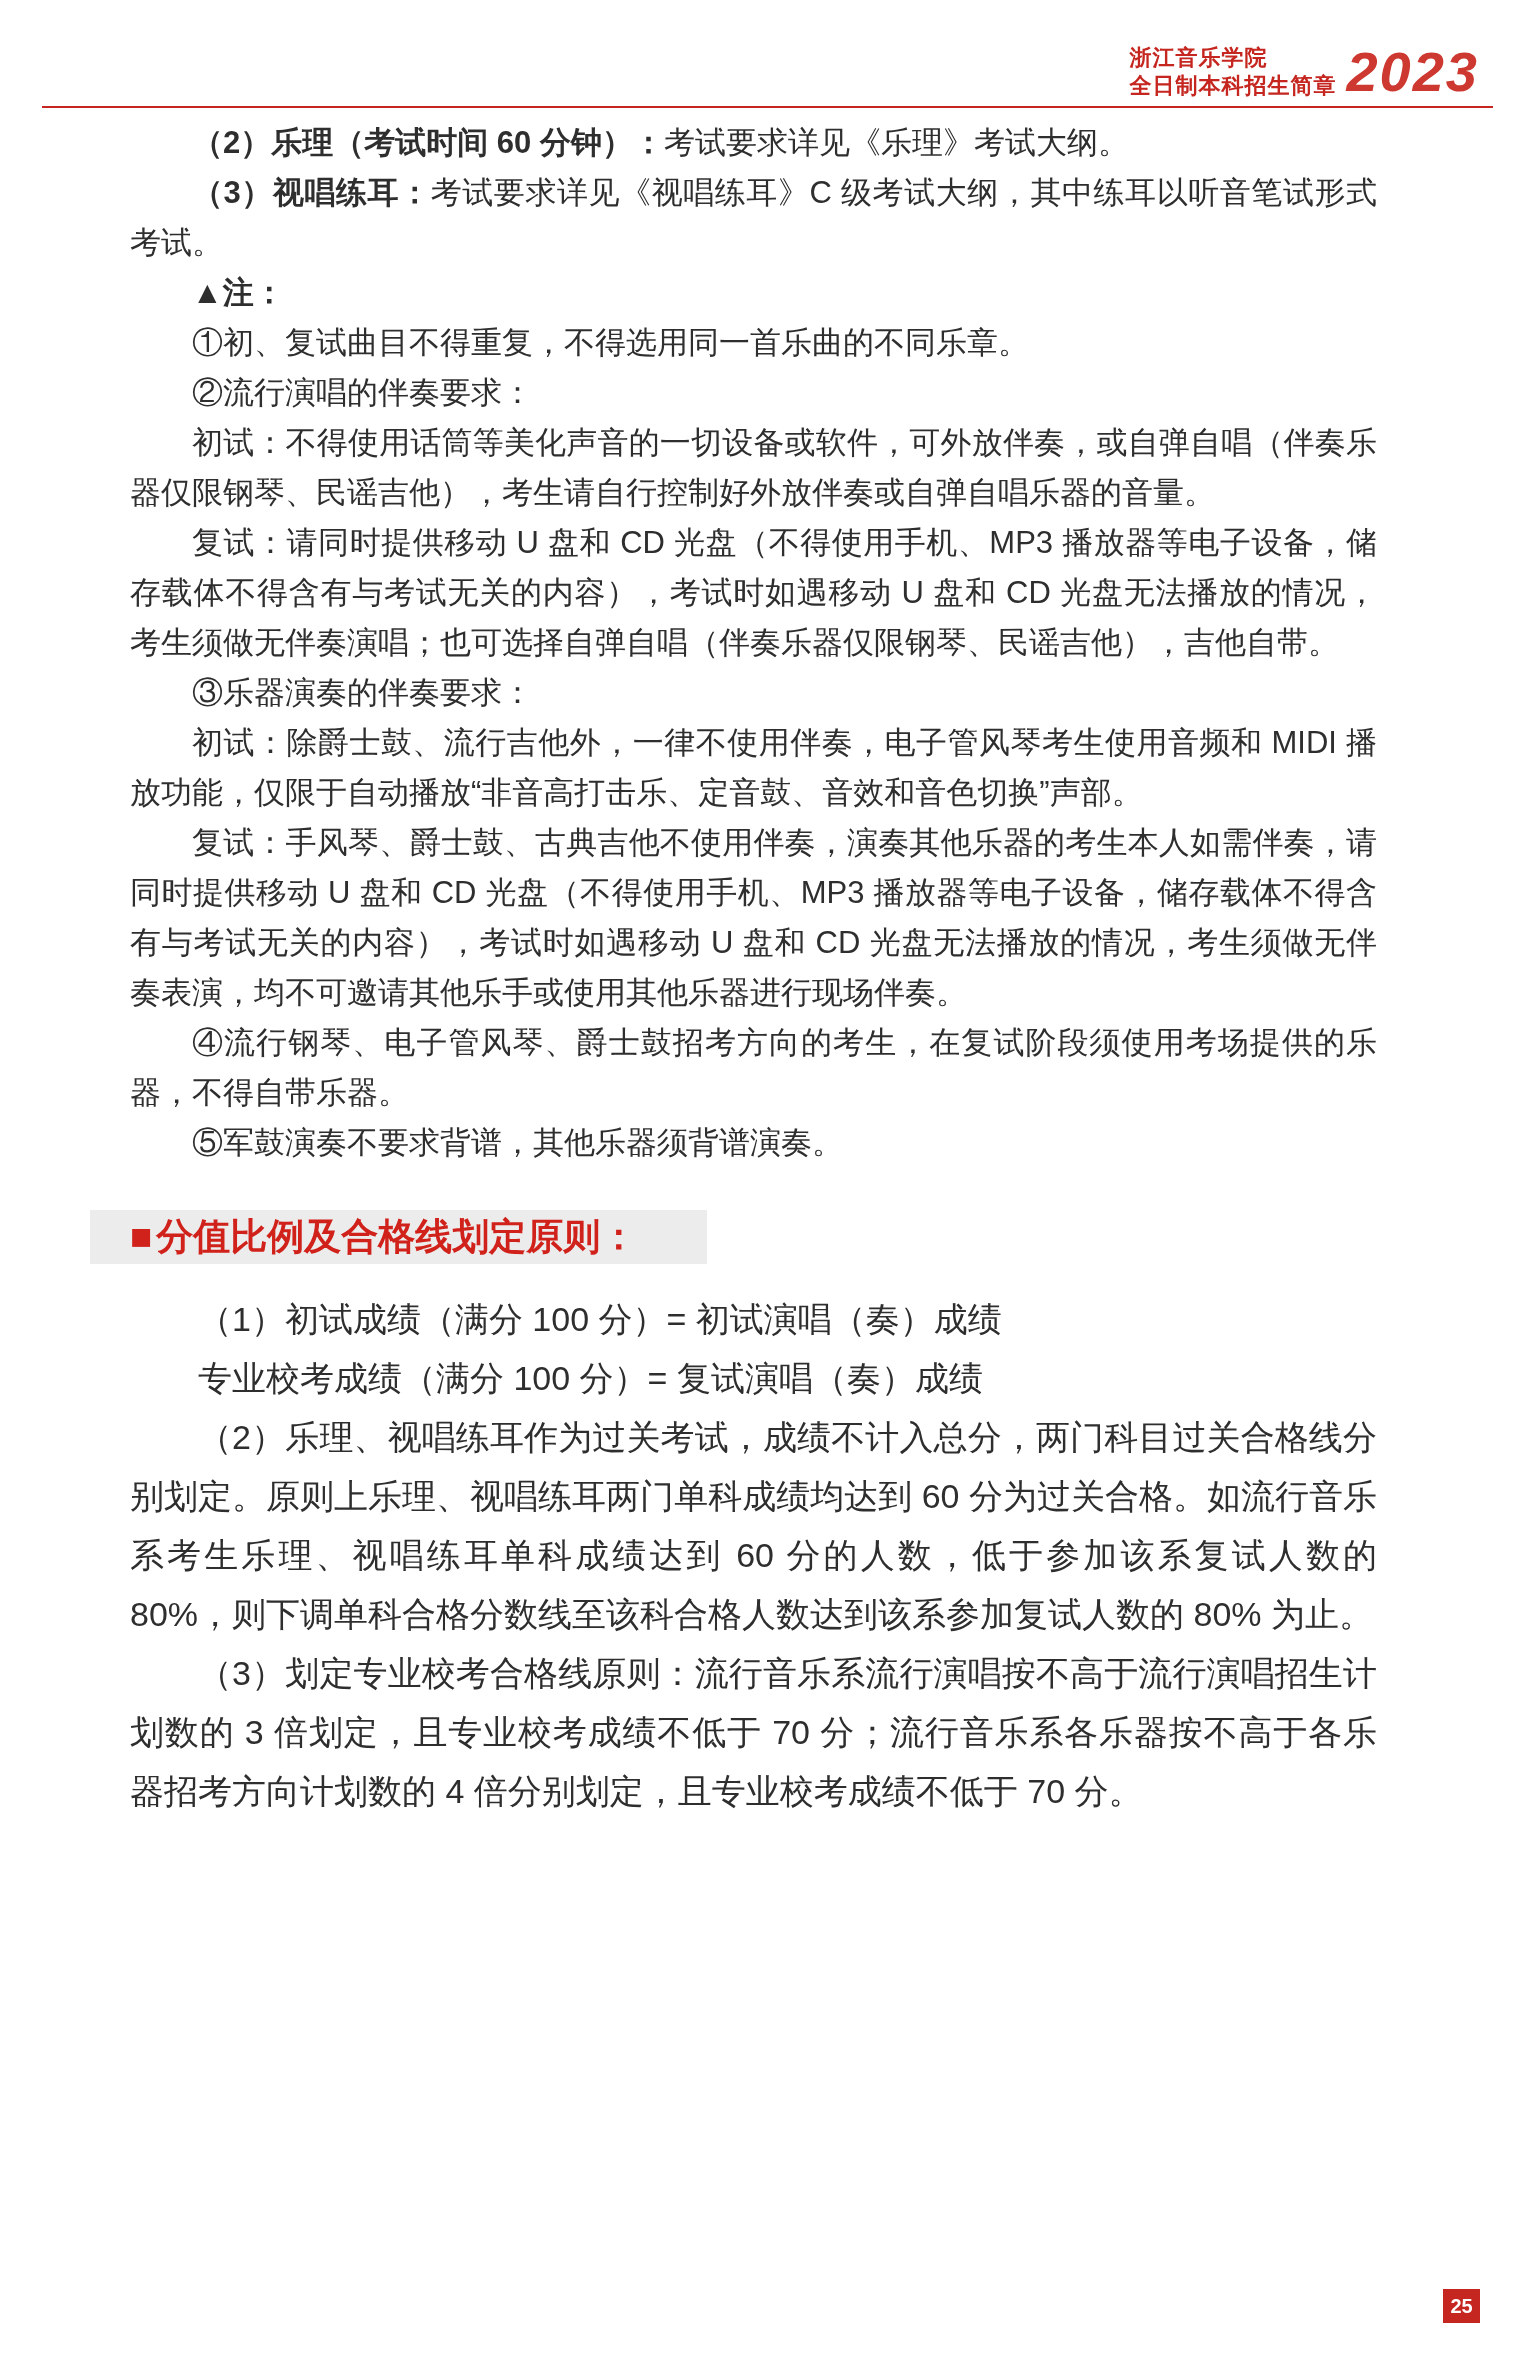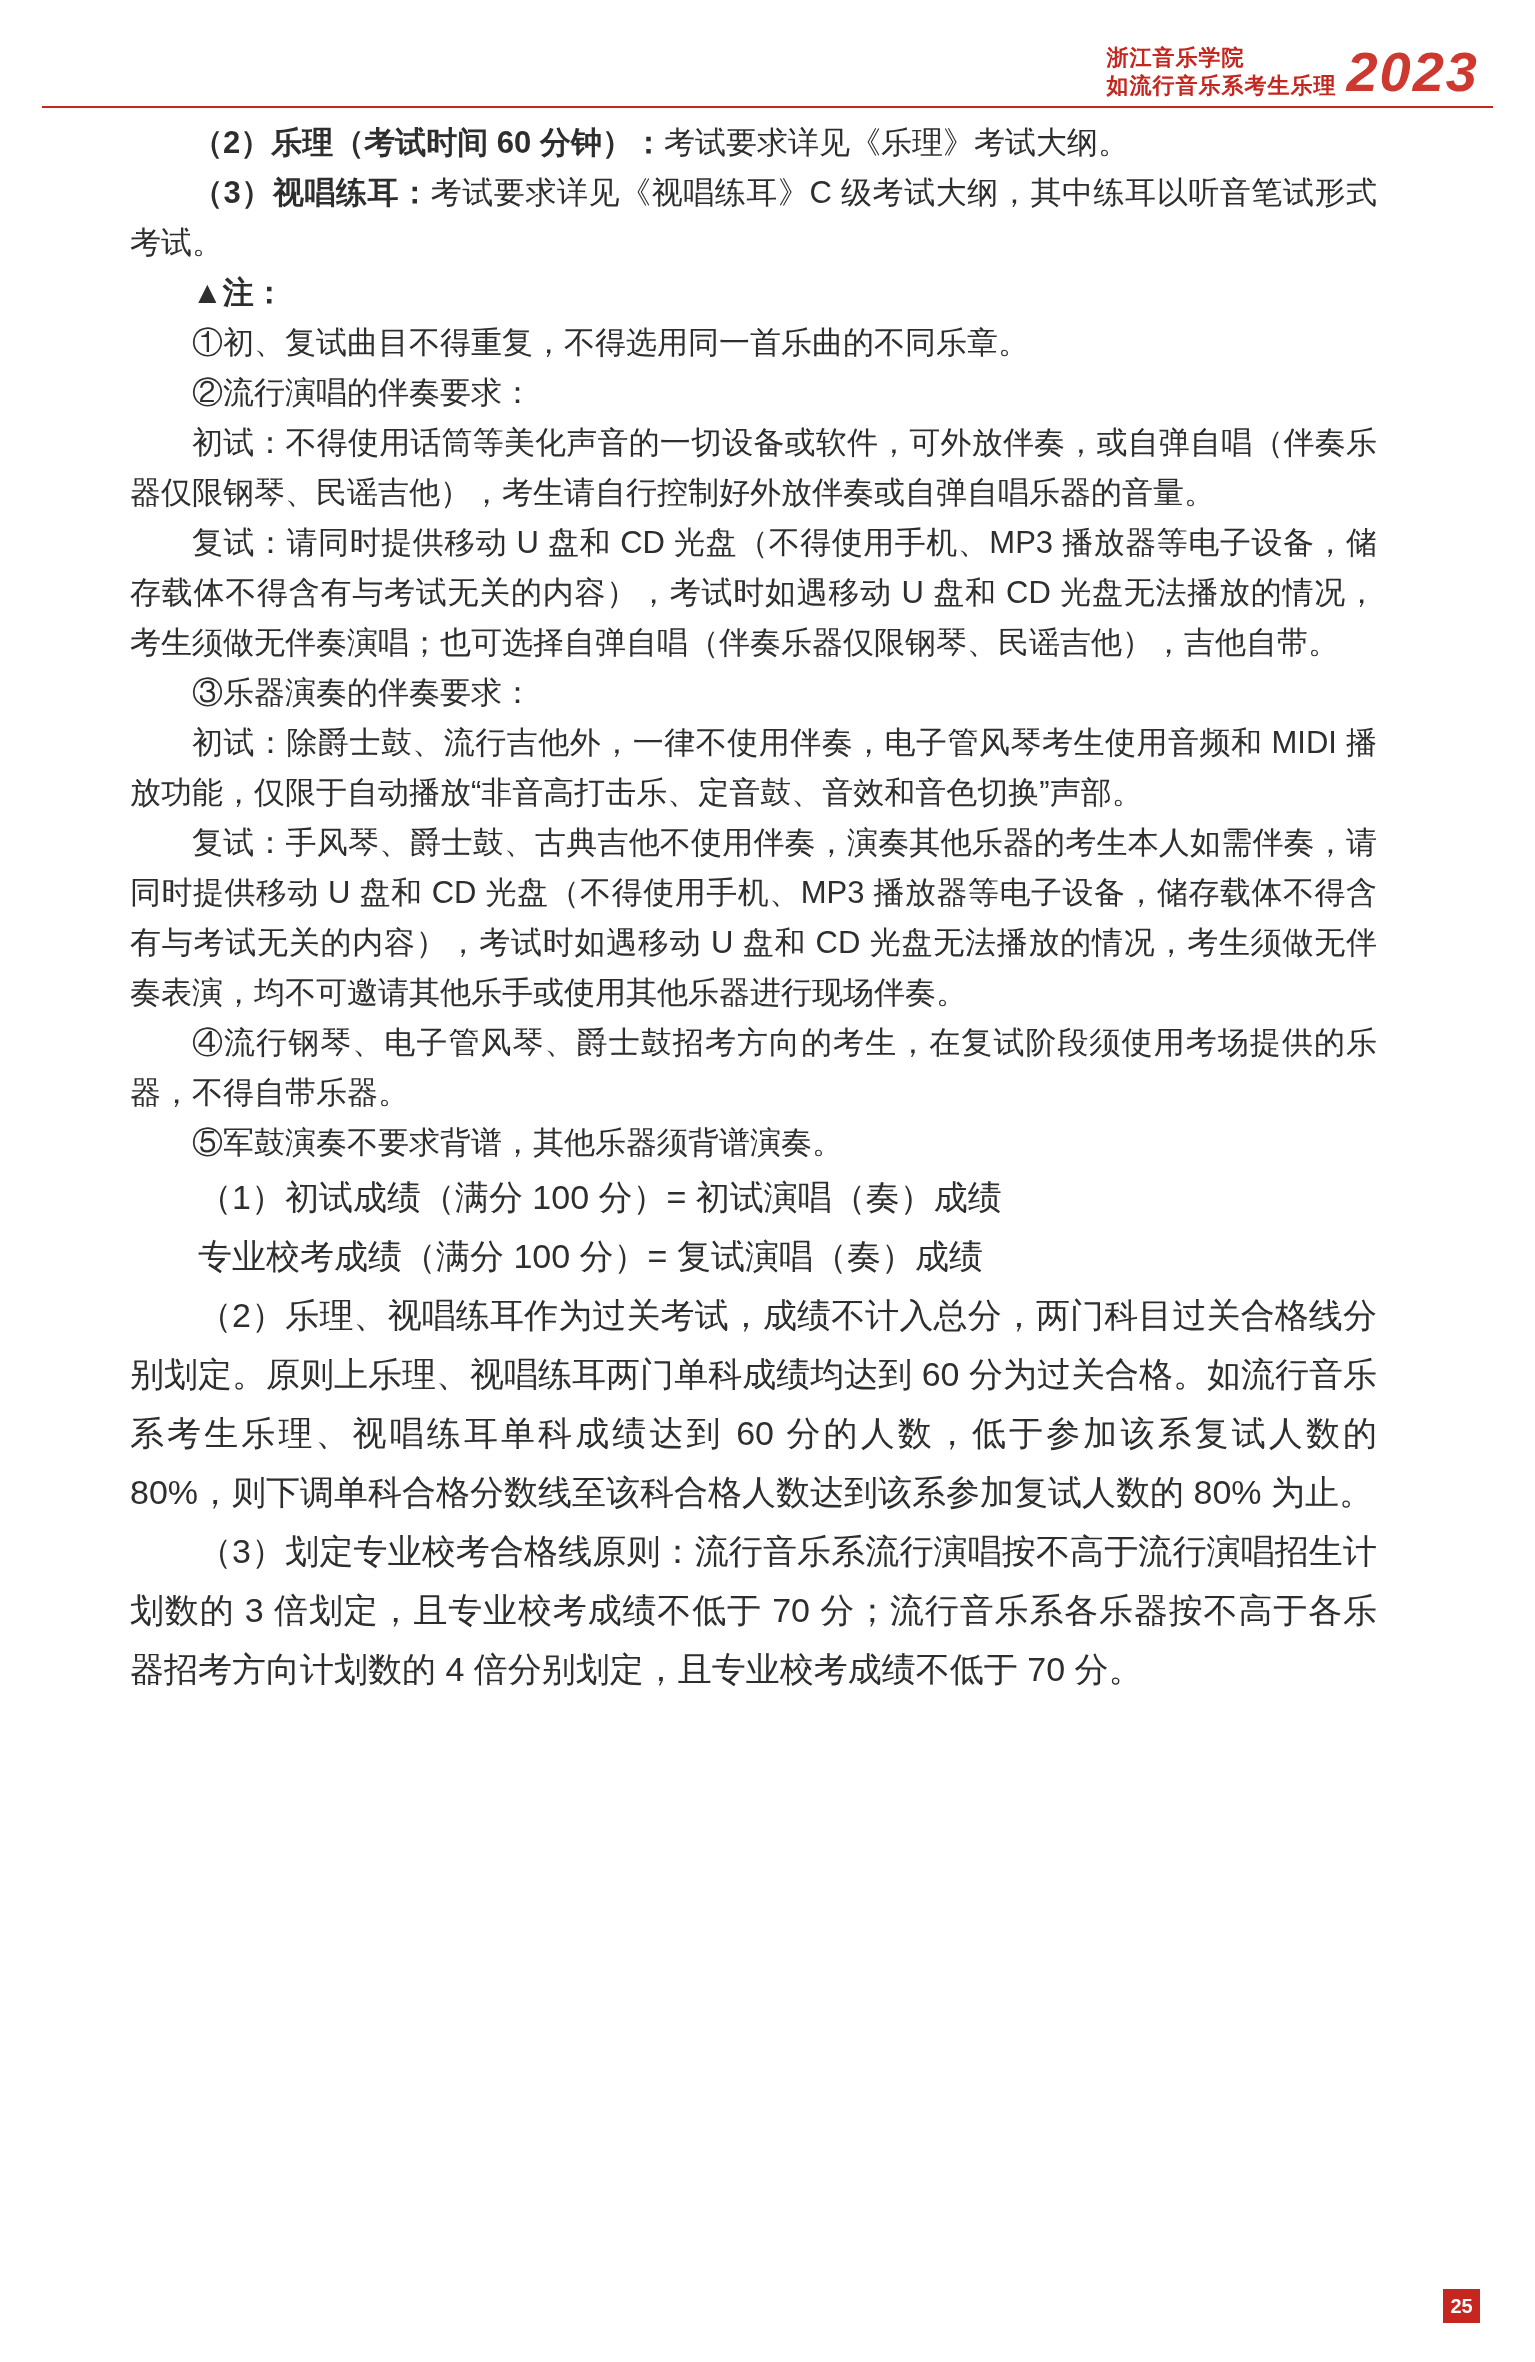--- a/index.html
+++ b/index.html
@@ -84,21 +84,21 @@
   }
 </style>
 </head>
 <body>
 
 <div class="page">
 
   <div class="masthead">
     <div class="masthead-lines">
       <div>浙江音乐学院</div>
-      <div>如流行音乐系考生乐理</div>
+      <div>全日制本科招生简章</div>
     </div>
     <div class="year">2023</div>
   </div>
   <div class="rule"></div>
 
   <div class="content">
 
     <div class="s1">
       <p><span class="lead">（2）乐理（考试时间 60 分钟）：</span><span>考试要求详见《乐理》考试大纲。</span></p>
       <p><span class="lead">（3）视唱练耳：</span><span>考试要求详见《视唱练耳》C 级考试大纲，其中练耳以听音笔试形式考试。</span></p>
@@ -107,20 +107,23 @@
       <p><span class="lead"></span><span>②流行演唱的伴奏要求：</span></p>
       <p><span class="lead"></span><span>初试：不得使用话筒等美化声音的一切设备或软件，可外放伴奏，或自弹自唱（伴奏乐器仅限钢琴、民谣吉他），考生请自行控制好外放伴奏或自弹自唱乐器的音量。</span></p>
       <p><span class="lead"></span><span>复试：请同时提供移动 U 盘和 CD 光盘（不得使用手机、MP3 播放器等电子设备，储存载体不得含有与考试无关的内容），考试时如遇移动 U 盘和 CD 光盘无法播放的情况，考生须做无伴奏演唱；也可选择自弹自唱（伴奏乐器仅限钢琴、民谣吉他），吉他自带。</span></p>
       <p><span class="lead"></span><span>③乐器演奏的伴奏要求：</span></p>
       <p><span class="lead"></span><span>初试：除爵士鼓、流行吉他外，一律不使用伴奏，电子管风琴考生使用音频和 MIDI 播放功能，仅限于自动播放“非音高打击乐、定音鼓、音效和音色切换”声部。</span></p>
       <p><span class="lead"></span><span>复试：手风琴、爵士鼓、古典吉他不使用伴奏，演奏其他乐器的考生本人如需伴奏，请同时提供移动 U 盘和 CD 光盘（不得使用手机、MP3 播放器等电子设备，储存载体不得含有与考试无关的内容），考试时如遇移动 U 盘和 CD 光盘无法播放的情况，考生须做无伴奏表演，均不可邀请其他乐手或使用其他乐器进行现场伴奏。</span></p>
       <p><span class="lead"></span><span>④流行钢琴、电子管风琴、爵士鼓招考方向的考生，在复试阶段须使用考场提供的乐器，不得自带乐器。</span></p>
       <p><span class="lead"></span><span>⑤军鼓演奏不要求背谱，其他乐器须背谱演奏。</span></p>
     </div>
 
+    <div>
+      <div class="section-heading"><span class="marker">■</span><span>分值比例及合格线划定原则：</span></div>
+    </div>
 
     <div class="s2">
       <p>（1）初试成绩（满分 100 分）= 初试演唱（奏）成绩</p>
       <p>专业校考成绩（满分 100 分）= 复试演唱（奏）成绩</p>
       <p>（2）乐理、视唱练耳作为过关考试，成绩不计入总分，两门科目过关合格线分别划定。原则上乐理、视唱练耳两门单科成绩均达到 60 分为过关合格。如流行音乐系考生乐理、视唱练耳单科成绩达到 60 分的人数，低于参加该系复试人数的 80%，则下调单科合格分数线至该科合格人数达到该系参加复试人数的 80% 为止。</p>
       <p>（3）划定专业校考合格线原则：流行音乐系流行演唱按不高于流行演唱招生计划数的 3 倍划定，且专业校考成绩不低于 70 分；流行音乐系各乐器按不高于各乐器招考方向计划数的 4 倍分别划定，且专业校考成绩不低于 70 分。</p>
     </div>
 
   </div>
 

